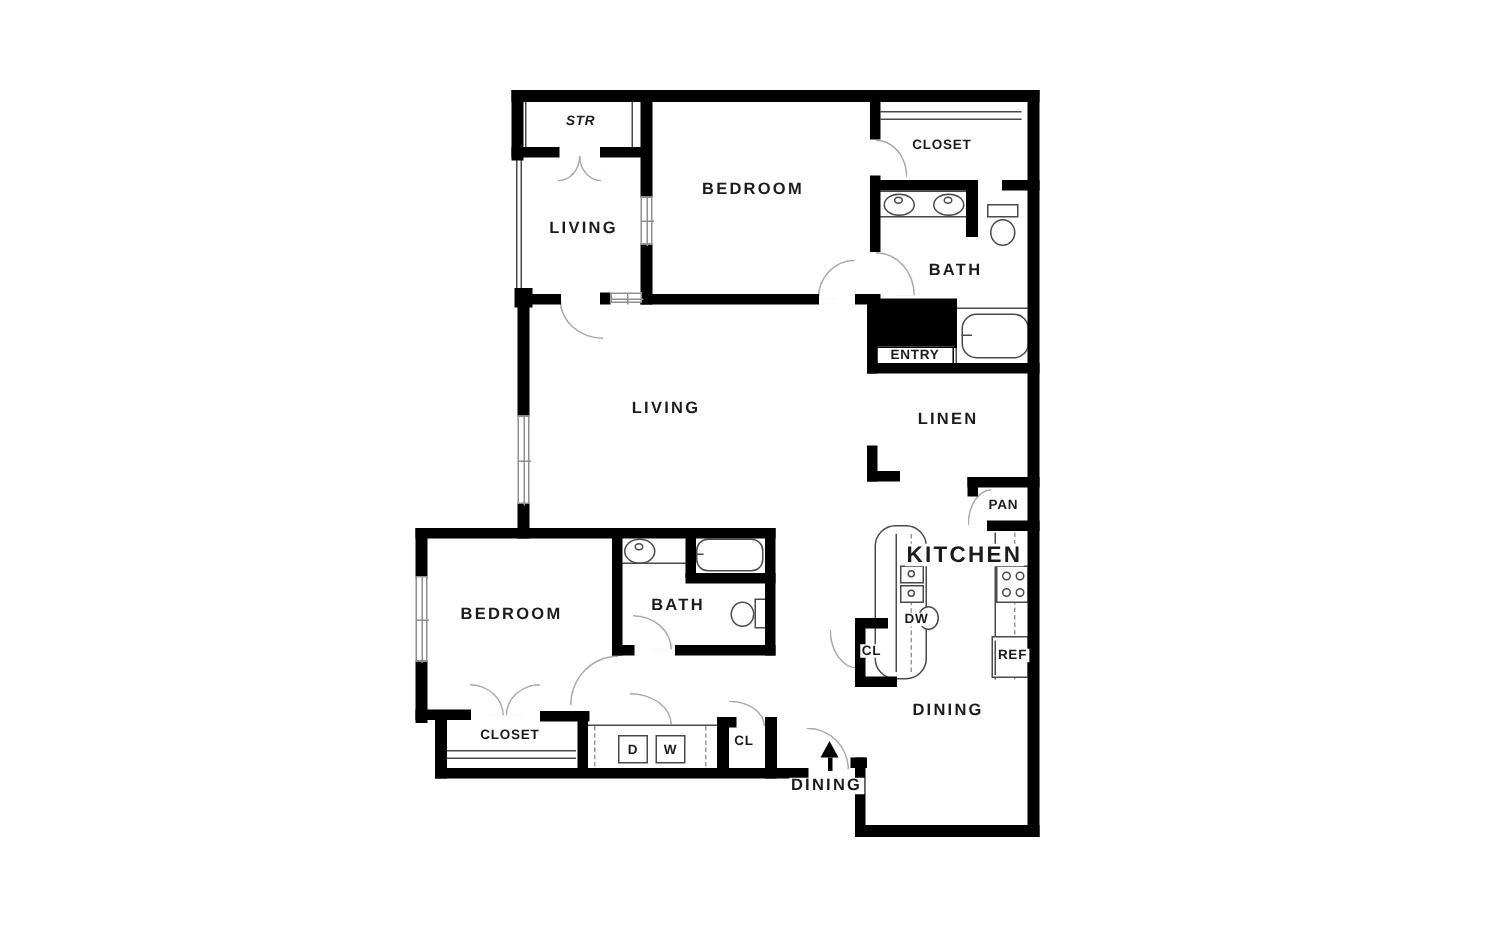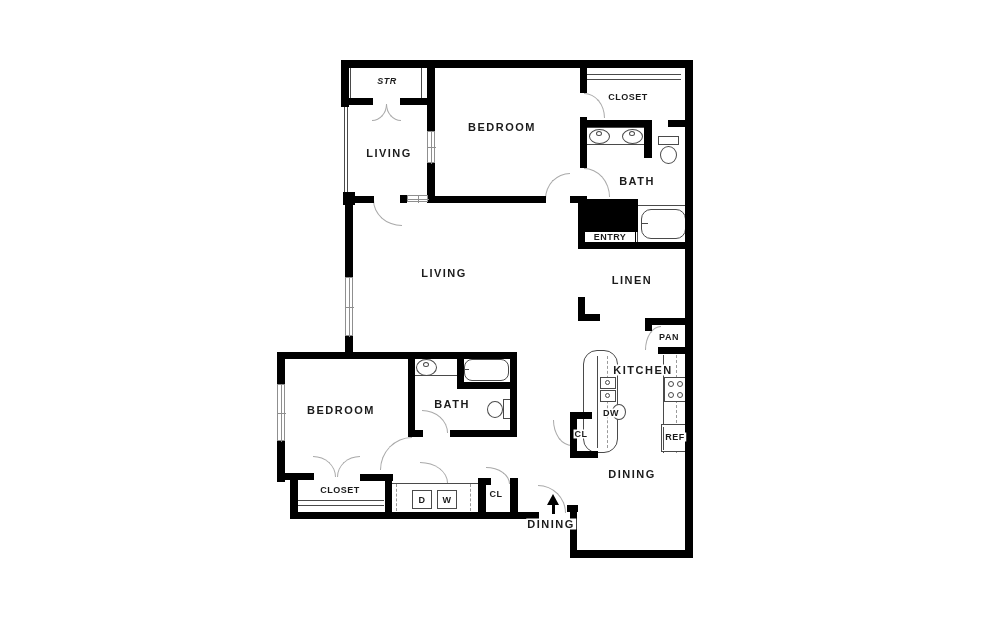--- a/index.html
+++ b/index.html
@@ -152,21 +152,21 @@
     <div class="fx" style="left: 552px; top: 505px; width: 3px; height: 9px; background: rgb(0, 0, 0);"></div>
     <div class="lbl small" style="left: 387px; top: 81px; font-size: 9px; color: rgb(27, 27, 27); font-style: italic;">STR</div>
     <div class="lbl big" style="left: 389px; top: 153px; font-size: 11px; color: rgb(27, 27, 27);">LIVING</div>
     <div class="lbl big" style="left: 502px; top: 127px; font-size: 11px; color: rgb(27, 27, 27);">BEDROOM</div>
     <div class="lbl small" style="left: 628px; top: 97px; font-size: 9px; color: rgb(27, 27, 27);">CLOSET</div>
     <div class="lbl big" style="left: 637px; top: 181px; font-size: 11px; color: rgb(27, 27, 27);">BATH</div>
     <div class="lbl small" style="left: 610px; top: 237px; font-size: 9px; color: rgb(27, 27, 27);">ENTRY</div>
     <div class="lbl big" style="left: 444px; top: 273px; font-size: 11px; color: rgb(27, 27, 27);">LIVING</div>
     <div class="lbl big" style="left: 632px; top: 280px; font-size: 11px; color: rgb(27, 27, 27);">LINEN</div>
     <div class="lbl small" style="left: 669px; top: 337px; font-size: 9px; color: rgb(27, 27, 27);">PAN</div>
-    <div class="lbl big" style="left: 643px; top: 370px; font-size: 11px; color: rgb(27, 27, 27);">KITCHEN</div>
+    <div class="lbl big" style="left: 643px; top: 370px; font-size: 15px; color: rgb(27, 27, 27);">KITCHEN</div>
     <div class="lbl small" style="left: 611px; top: 413px; font-size: 9px; color: rgb(27, 27, 27);">DW</div>
     <div class="lbl small" style="left: 581px; top: 434px; font-size: 9px; color: rgb(27, 27, 27);">CL</div>
     <div class="lbl small" style="left: 675px; top: 437px; font-size: 9px; color: rgb(27, 27, 27);">REF</div>
     <div class="lbl big" style="left: 341px; top: 410px; font-size: 11px; color: rgb(27, 27, 27);">BEDROOM</div>
     <div class="lbl big" style="left: 452px; top: 404px; font-size: 11px; color: rgb(27, 27, 27);">BATH</div>
     <div class="lbl small" style="left: 340px; top: 490px; font-size: 9px; color: rgb(27, 27, 27);">CLOSET</div>
     <div class="lbl small" style="left: 422px; top: 500px; font-size: 9px; color: rgb(27, 27, 27);">D</div>
     <div class="lbl small" style="left: 447px; top: 500px; font-size: 9px; color: rgb(27, 27, 27);">W</div>
     <div class="lbl small" style="left: 496px; top: 494px; font-size: 9px; color: rgb(27, 27, 27);">CL</div>
     <div class="lbl big" style="left: 551px; top: 524px; font-size: 11px; color: rgb(27, 27, 27);">DINING</div>

